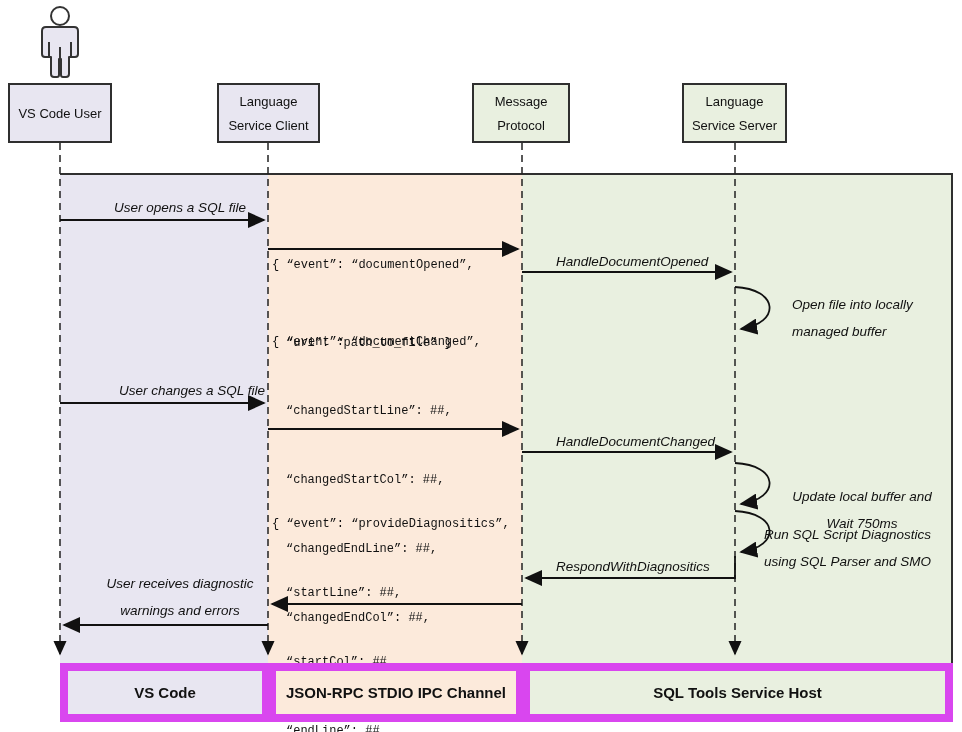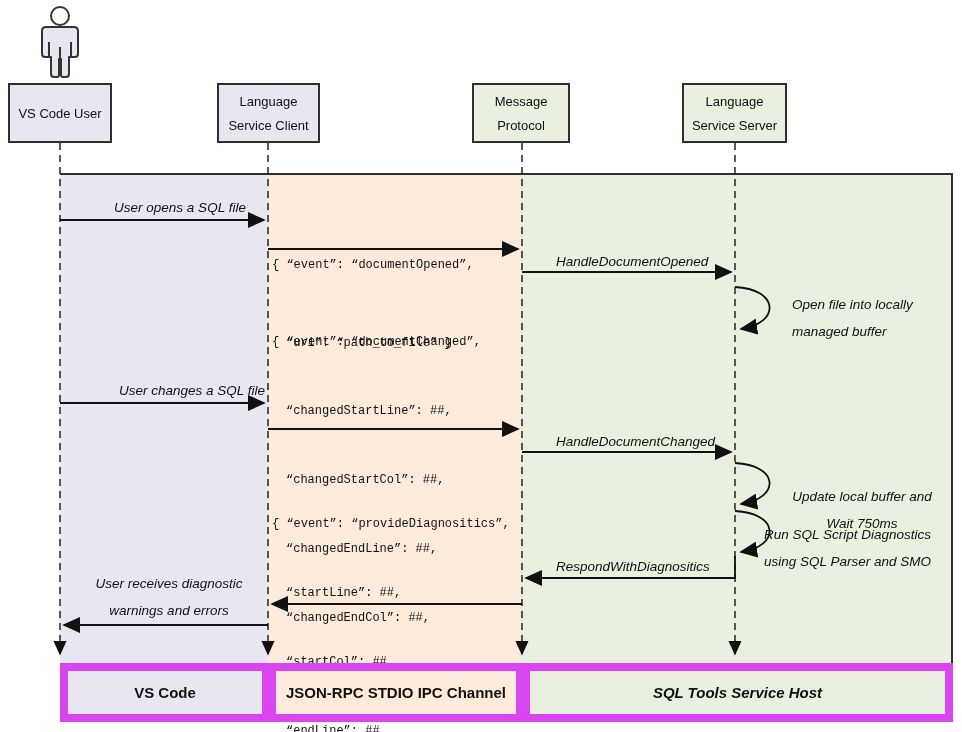--- a/index.html
+++ b/index.html
@@ -103,21 +103,21 @@
     <line class="ar" x1="522" y1="604" x2="272" y2="604" marker-end="url(#arr)"></line>
     <line class="ar" x1="268" y1="625" x2="64" y2="625" marker-end="url(#arr)"></line>
 
     <path class="loop" d="M735,287 C779,289 781,323 741,329" marker-end="url(#arr)"></path>
     <path class="loop" d="M735,463 C779,465 781,498 741,504" marker-end="url(#arr)"></path>
     <path class="loop" d="M735,511 C779,513 781,546 741,552" marker-end="url(#arr)"></path>
   </svg>
 
   <div class="msg center" style="left:60px; top:194px; width:208px;">User opens a SQL file</div>
   <div class="msg center" style="left:60px; top:377px; width:232px;">User changes a SQL file</div>
-  <div class="msg center" style="left:49px; top:570px; width:208px;">
+  <div class="msg center" style="left:60px; top:570px; width:208px;">
     <div>User receives diagnostic</div>
     <div>warnings and errors</div>
   </div>
   <div class="msg" style="left:540px; top:248px;">HandleDocumentOpened</div>
   <div class="msg" style="left:540px; top:428px;">HandleDocumentChanged</div>
   <div class="msg" style="left:540px; top:553px;">RespondWithDiagnositics</div>
 
   <div class="msg" style="left:776px; top:291px;">
     <div>Open file into locally</div>
     <div>managed buffer</div>
@@ -147,15 +147,15 @@
     <div>{ “event”: “provideDiagnositics”,</div>
     <div class="ind">“startLine”: ##,</div>
     <div class="ind">“startCol”: ##,</div>
     <div class="ind">“endLine”: ##,</div>
     
     
   </div>
 
   <div class="cell lavender" style="left:60px;  width:210px;">VS Code</div>
   <div class="cell peach" style="left:268px; width:256px;">JSON-RPC STDIO IPC Channel</div>
-  <div class="cell green" style="left:522px; width:431px;font-style:italic;">SQL Tools Service Host</div>
+  <div class="cell green" style="left:522px; width:431px;">SQL Tools Service Host</div>
 
 </div>
 
 </body></html>

